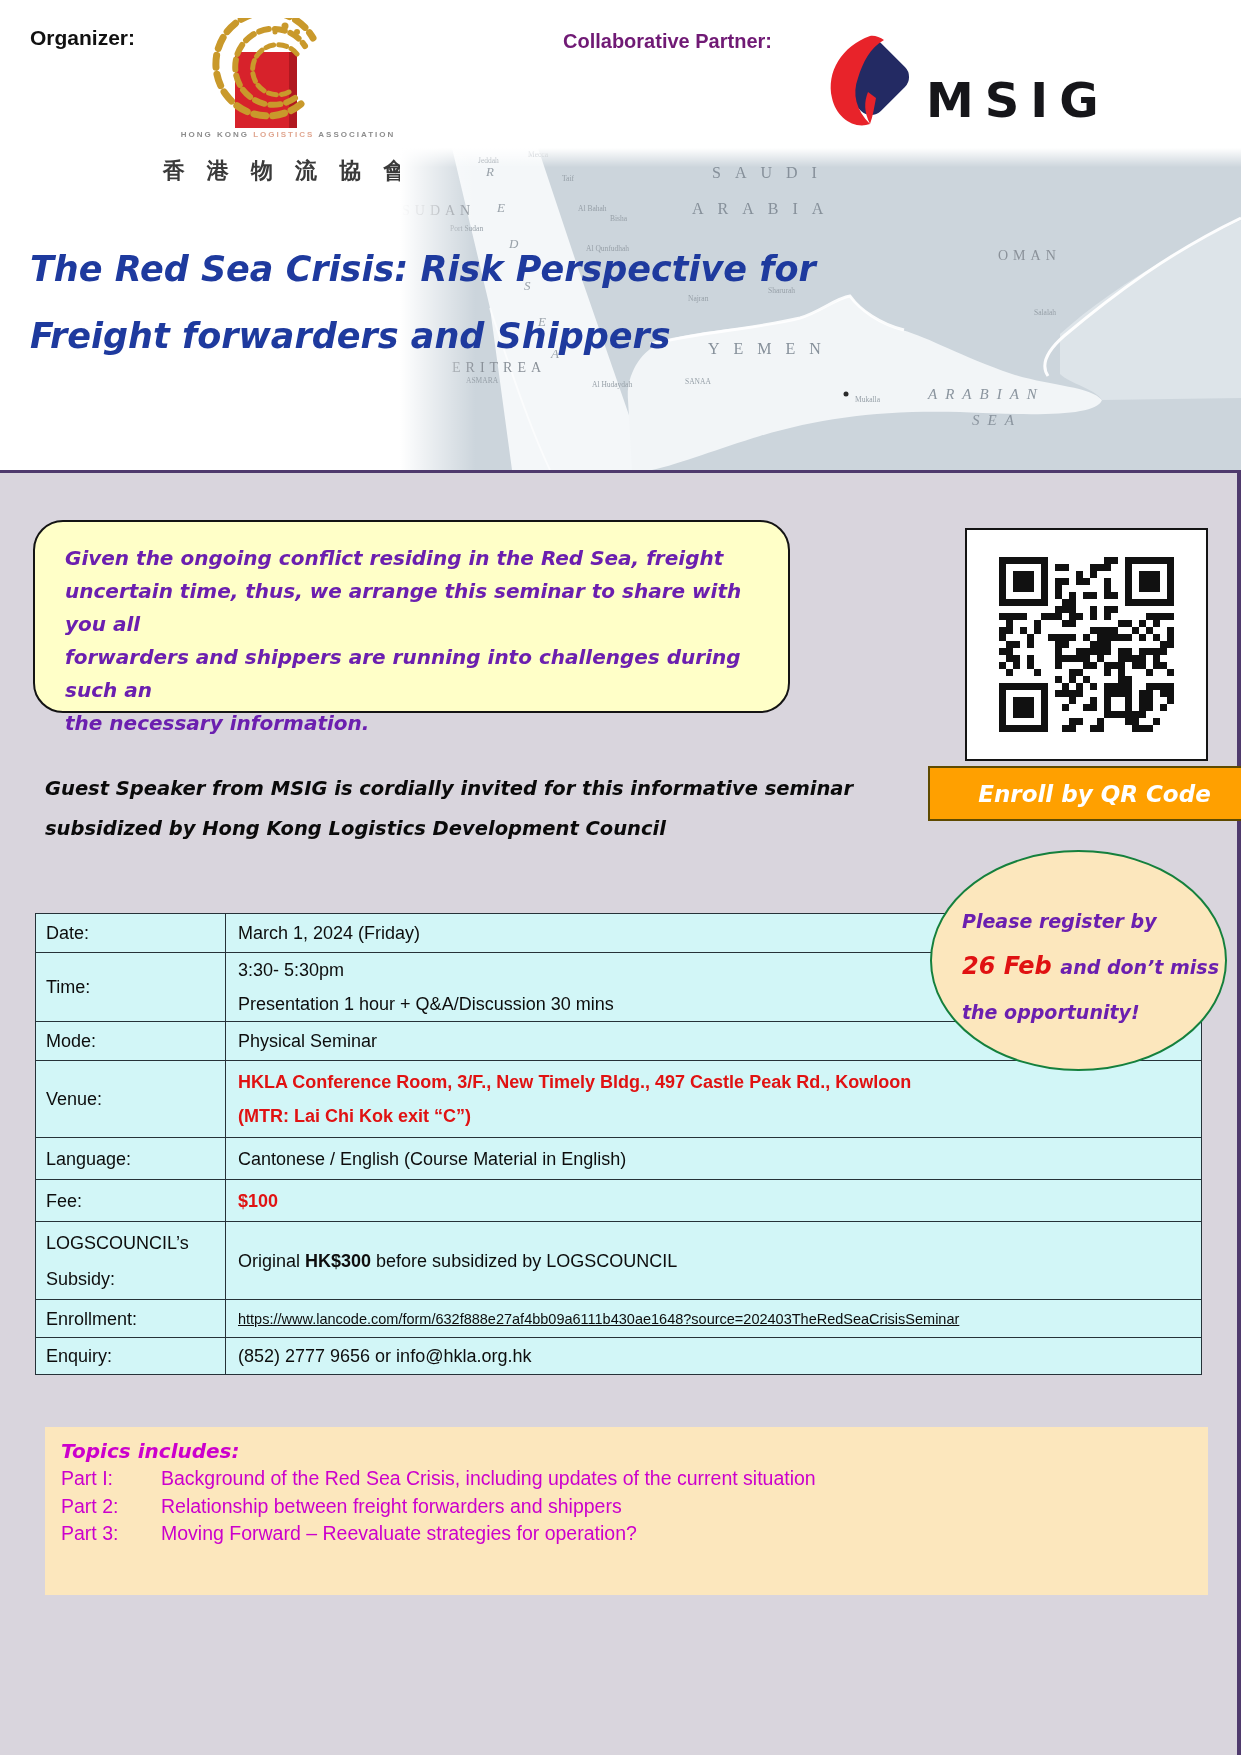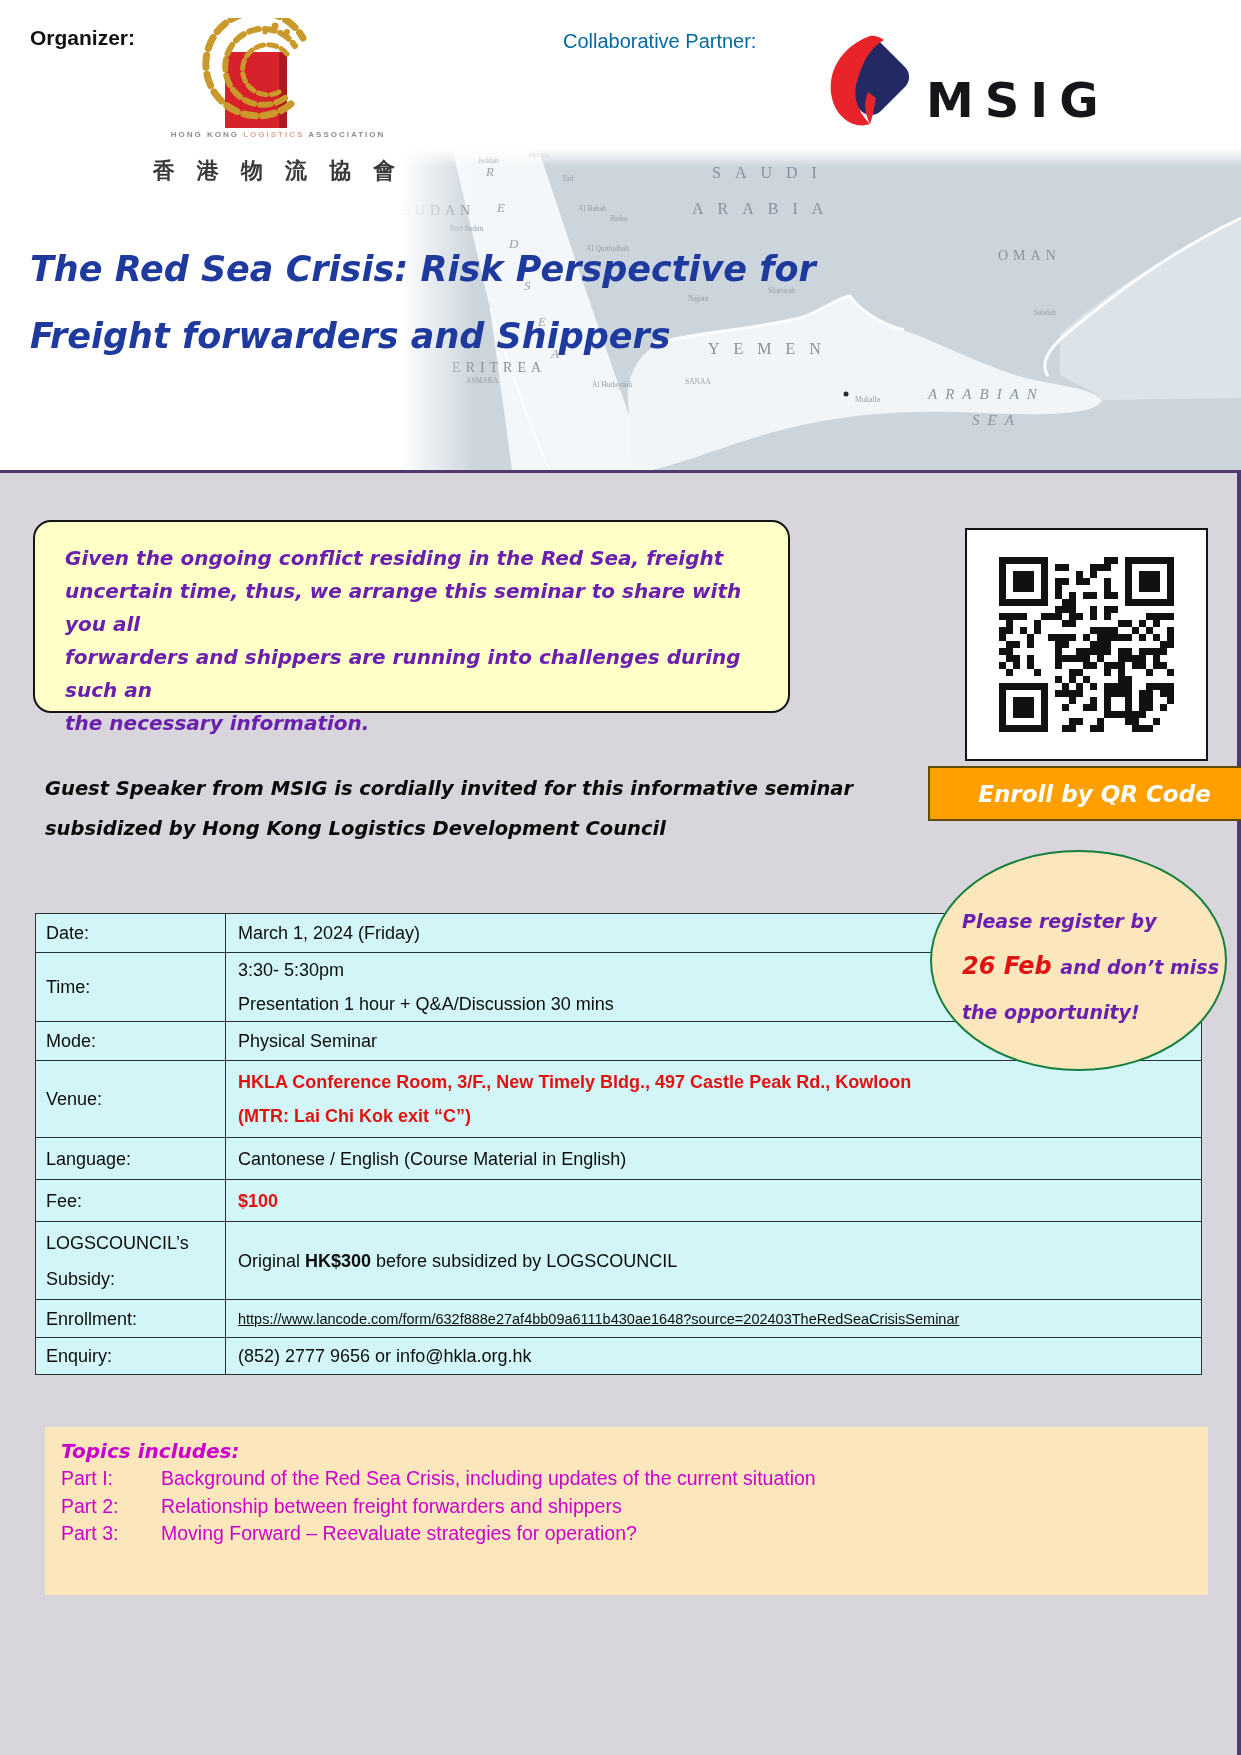--- a/index.html
+++ b/index.html
@@ -6,23 +6,23 @@
     --blue:#1e3a9e; --purple:#6b1faf; --magenta:#cc00cc; --red:#e01212;
     --orange:#ffa000; --cyan:#d2f6f7; --cream:#fce7bd; --lightyellow:#ffffc8;
     --gray:#d9d5dd; --borderpurple:#4f3a6d; --tableborder:#263238;
   }
   *{margin:0;padding:0;box-sizing:border-box;}
   body{font-family:"Liberation Sans",sans-serif;background:#fff;}
   #page{position:relative;width:1241px;height:1755px;background:#fff;overflow:hidden;}
 
   
   .org-label{position:absolute;left:30px;top:26px;font-size:21px;font-weight:bold;color:#111;}
-  .partner-label{position:absolute;left:563px;top:30px;font-size:20px;font-weight:normal;color:#0369a1;}
-
-  .hkla{position:absolute;left:153px;top:18px;width:250px;height:180px;}
+  .partner-label{position:absolute;left:563px;top:30px;font-size:20px;font-weight:bold;color:#701a75;}
+
+  .hkla{position:absolute;left:163px;top:18px;width:250px;height:180px;}
   .hkla .assoc{position:absolute;left:0;top:112px;width:250px;text-align:center;
      font-size:8px;letter-spacing:2px;color:#8d8d8d;font-weight:bold;white-space:nowrap;}
   .hkla .assoc .mid{color:#e0a690;}
   .hkla .cjk{position:absolute;left:-10px;top:138px;width:270px;text-align:center;
      font-size:22px;color:#3a3a3a;letter-spacing:8px;font-weight:bold;}
 
   .msig{position:absolute;left:818px;top:32px;width:300px;height:115px;}
   .msig .word{position:absolute;left:108px;top:40px;font-size:48px;font-weight:800;
      color:#16161a;letter-spacing:11px;font-family:"DejaVu Sans",sans-serif;}
 
@@ -38,21 +38,21 @@
 
   .title{position:absolute;left:30px;top:236px;width:820px;z-index:5;
      font-size:35px;line-height:67px;font-weight:bold;font-style:italic;color:var(--blue);
      font-family:"DejaVu Sans",sans-serif;}
 
   
   .bottom{position:absolute;left:0;top:470px;width:1241px;height:1285px;background:var(--gray);
      border-top:3px solid var(--borderpurple);border-right:4px solid var(--borderpurple);}
 
   .intro-box{position:absolute;left:33px;top:47px;width:757px;height:193px;background:var(--lightyellow);
-     border:2px solid #141414;border-radius:18px;padding:20px 26px 0 30px;}
+     border:2px solid #141414;border-radius:30px;padding:20px 26px 0 30px;}
   .intro-box .line{font-size:20px;line-height:33px;font-weight:bold;font-style:italic;color:var(--purple);
      font-family:"DejaVu Sans",sans-serif;}
 
   .qr-box{position:absolute;left:965px;top:55px;width:243px;height:233px;background:#fff;
      border:2px solid #141414;display:flex;align-items:center;justify-content:center;}
 
   .guest{position:absolute;left:45px;top:296px;width:820px;font-size:19.5px;line-height:40px;
      font-weight:bold;font-style:italic;color:#0a0a0a;font-family:"DejaVu Sans",sans-serif;}
 
   .enroll-btn{position:absolute;left:928px;top:293px;width:333px;height:55px;background:var(--orange);

